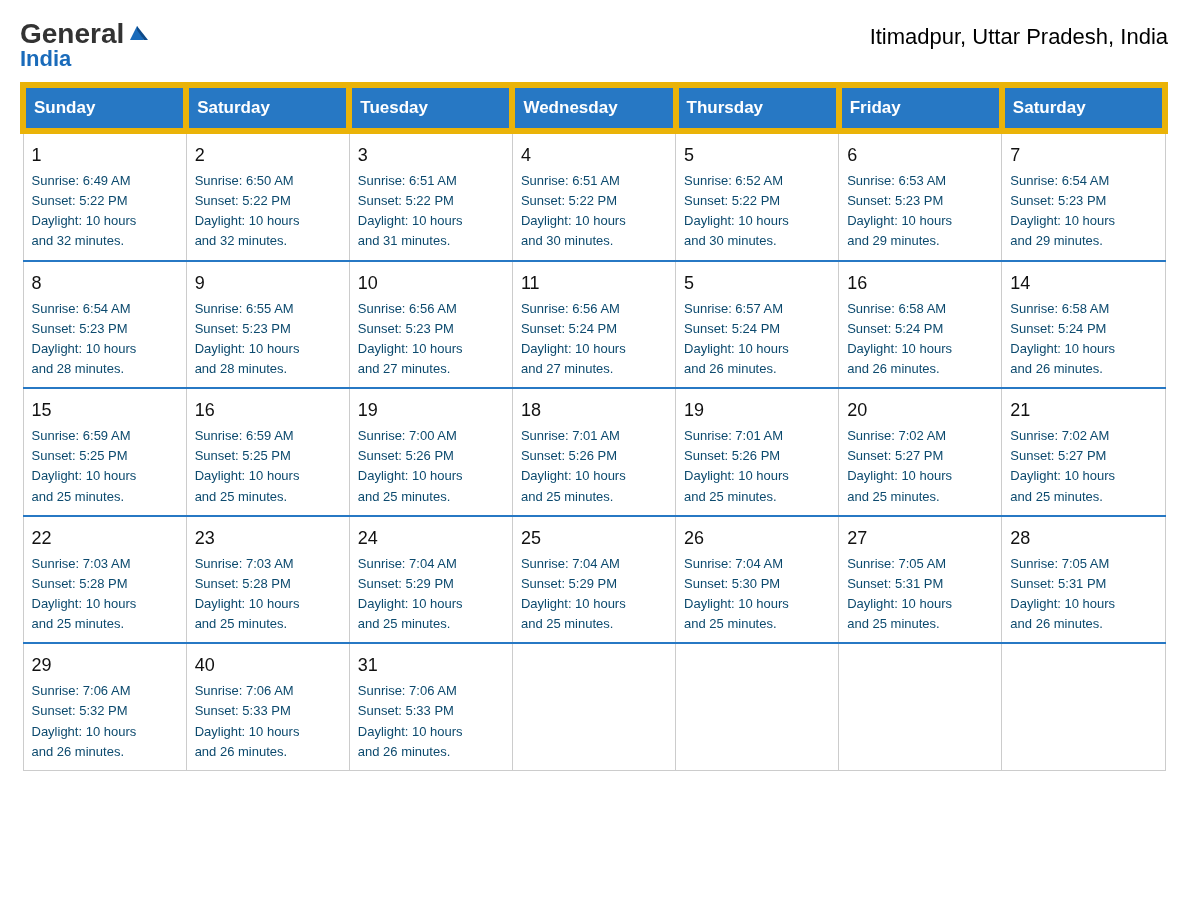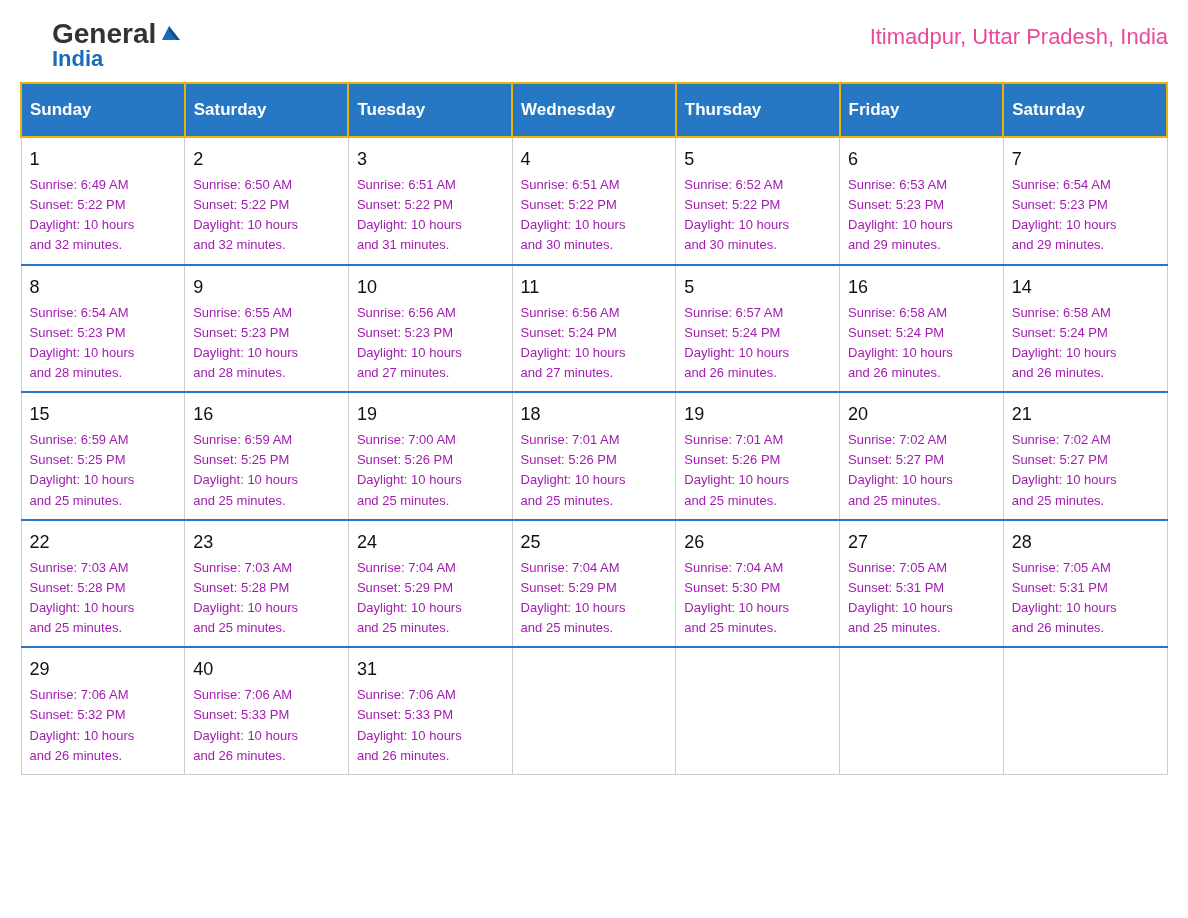--- a/index.html
+++ b/index.html
@@ -8,21 +8,20 @@
       background: #fff;
       padding: 20px;
       width: 1188px;
       min-height: 918px;
     }
     .header-row {
       display: flex;
       justify-content: space-between;
       align-items: flex-start;
       margin-bottom: 10px;
-      margin-left: 32px;
     }
     .logo {
       display: flex;
       flex-direction: column;
       align-items: flex-start;
     }
     .logo-text {
       font-size: 28px;
       font-weight: bold;
       color: #333;
@@ -38,56 +37,56 @@
       text-align: right;
     }
     .month-title {
       font-size: 52px;
       font-weight: bold;
       color: #222;
       line-height: 1;
     }
     .location-title {
       font-size: 22px;
-      color: #ec4899;
+      color: #000000;
       margin-top: 4px;
     }
     .calendar {
       width: 100%;
       border-collapse: collapse;
       margin-top: 10px;
     }
     .calendar th {
       background-color: #2778c4;
       color: #fff;
       font-size: 17px;
       font-weight: bold;
-      padding: 16px 8px;
+      padding: 10px 8px;
       text-align: left;
-      border: 2px solid #eab308;
+      border: 6px solid #eab308;
     }
     .calendar td {
       vertical-align: top;
       border: 1px solid #ccc;
       padding: 8px;
       width: calc(100% / 7);
       font-size: 13.5px;
       color: #333;
       line-height: 1.5;
     }
     .day-number {
       font-size: 18px;
       font-weight: normal;
       color: #111;
       display: block;
       margin-bottom: 2px;
     }
     .day-info {
       font-size: 13px;
-      color: #a21caf;
+      color: #0c4a6e;
       line-height: 1.55;
     }
     .empty-cell {
       background: #fff;
     }
     .row-divider td {
       border-top: 2px solid #2778c4;
     }
   </style>
 </head>

